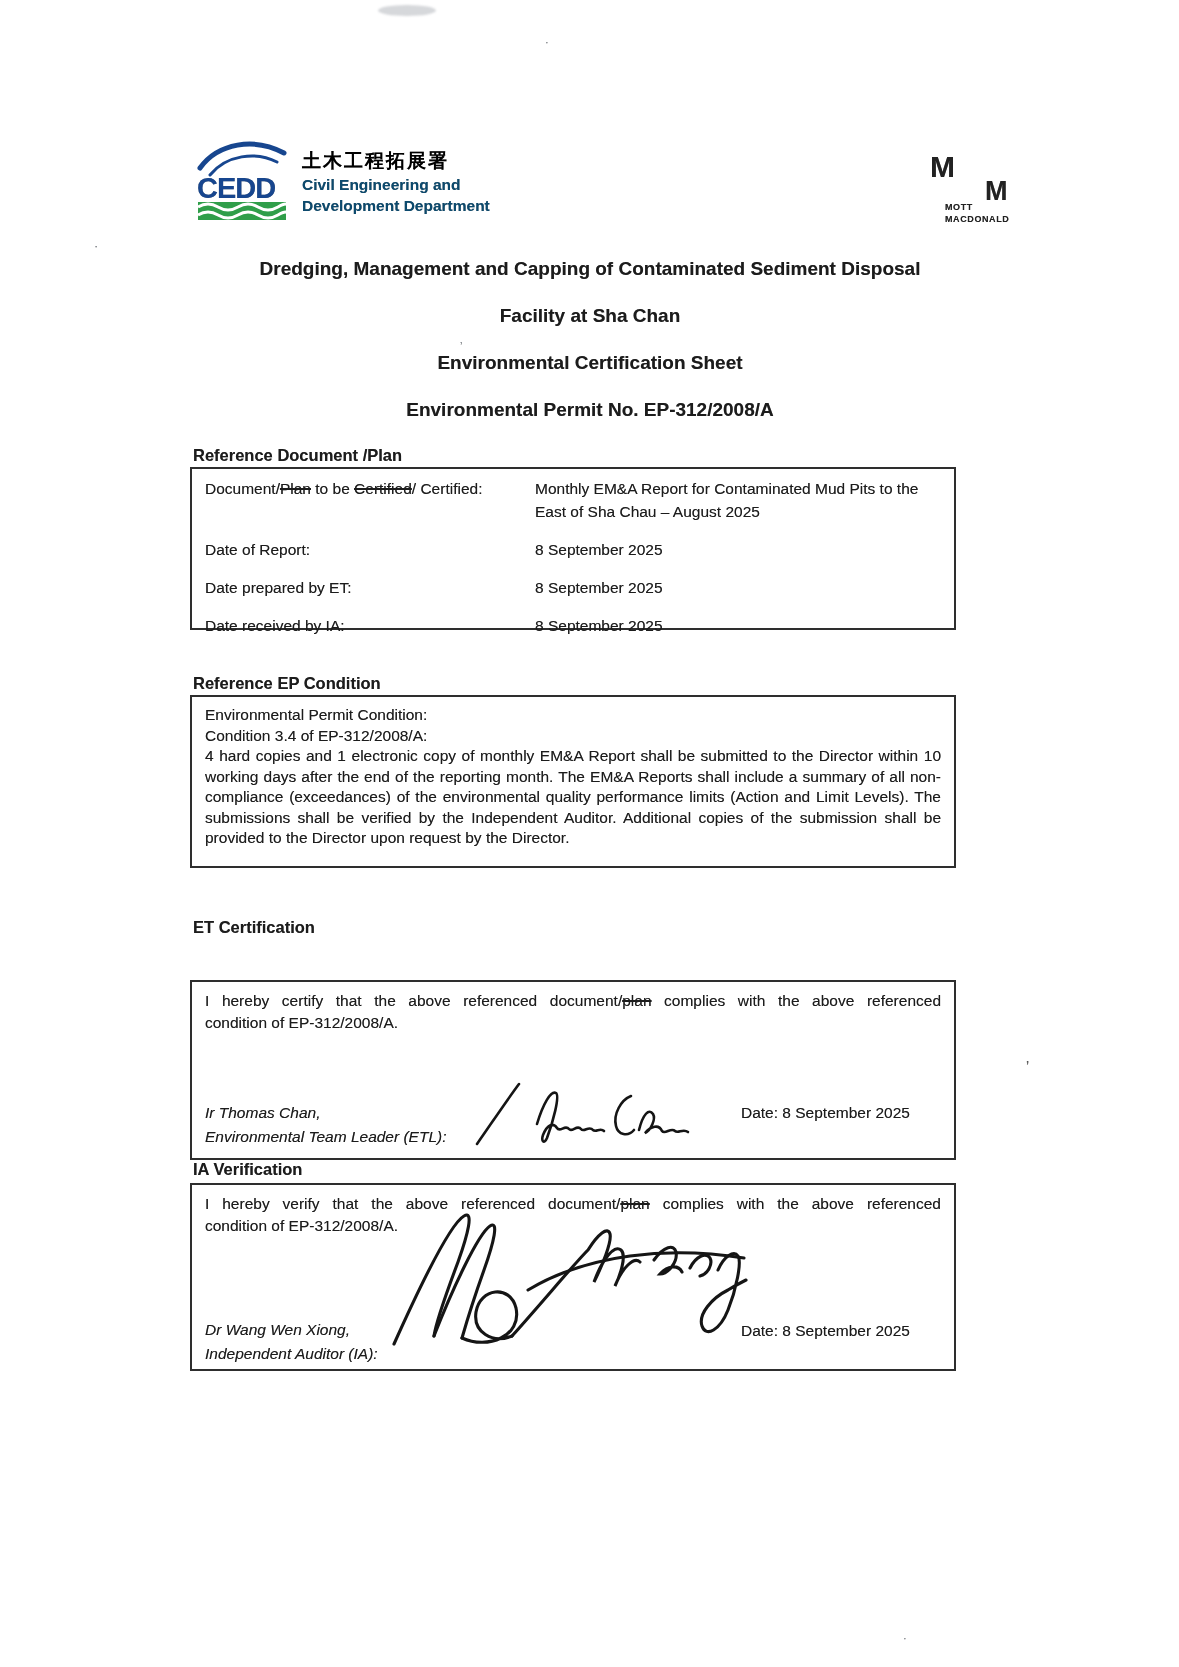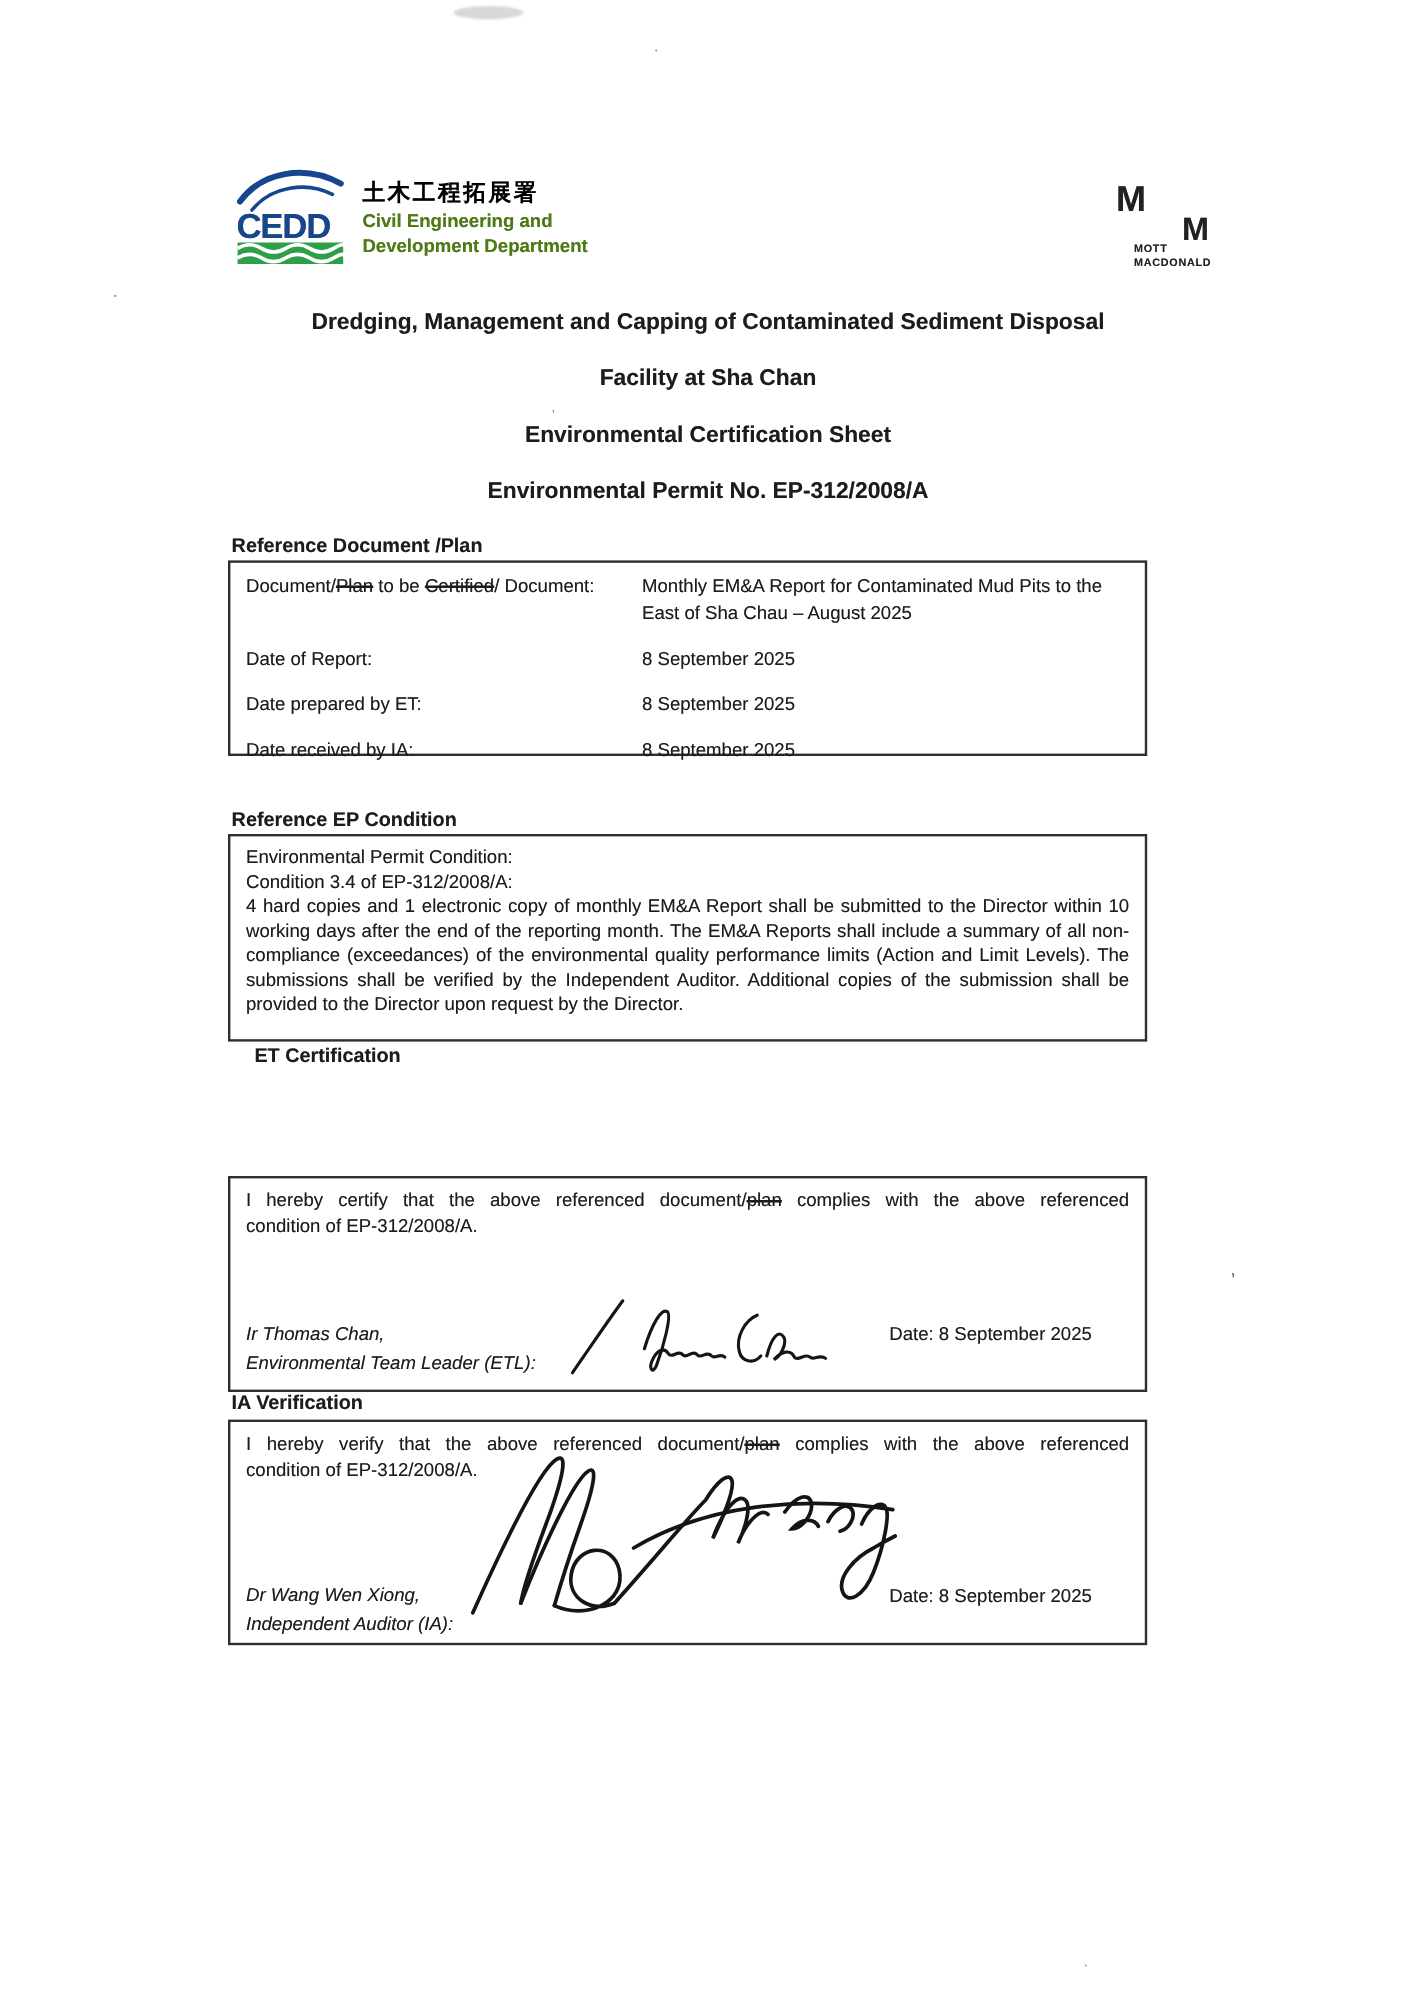--- a/index.html
+++ b/index.html
@@ -5,21 +5,21 @@
   html,body{margin:0;padding:0;background:#ffffff;}
   .page{
     position:relative;width:1179px;height:1667px;background:#ffffff;
     font-family:"Liberation Sans", sans-serif;color:#1c1c1c;overflow:hidden;
     text-shadow:0 0 .5px rgba(40,40,40,.55);
   }
   
   .cedd{position:absolute;left:196px;top:138px;display:flex;}
   .cedd-text{margin-left:14px;padding-top:10px;}
   .cedd-cn{font-size:19px;font-weight:bold;letter-spacing:2px;color:#000000;}
-  .cedd-en{font-size:15.5px;font-weight:bold;line-height:21px;color:#4d7c0f;}
+  .cedd-en{font-size:15.5px;font-weight:bold;line-height:21px;color:#0c4a6e;}
   .mott{position:absolute;left:930px;top:150px;width:110px;color:#222;}
   .mott-m1{position:absolute;left:0;top:0;font-size:30px;font-weight:bold;}
   .mott-m2{position:absolute;left:55px;top:26px;font-size:27px;font-weight:bold;}
   .mott-small{position:absolute;left:15px;font-size:9px;font-weight:bold;letter-spacing:.6px;}
   .mott-l1{top:52px;} .mott-l2{top:64px;}
   
   .title-block{position:absolute;left:140px;top:258px;width:900px;text-align:center;}
   .title-line{font-size:19px;font-weight:bold;line-height:21px;margin-bottom:26px;}
   
   .sec-heading{position:absolute;left:193px;font-size:16.5px;font-weight:bold;}
@@ -74,21 +74,21 @@
     <div class="title-line">Dredging, Management and Capping of Contaminated Sediment Disposal</div>
     <div class="title-line">Facility at Sha Chan</div>
     <div class="title-line">Environmental Certification Sheet</div>
     <div class="title-line">Environmental Permit No. EP-312/2008/A</div>
   </div>
 
   <div class="sec-heading" style="top:446px;text-align:center;">Reference Document /Plan</div>
   <div class="box" style="top:467px;height:163px;">
     <div class="box-inner">
       <div class="row">
-        <div class="lbl"><span>Document/</span><span class="strike">Plan</span><span> to be </span><span class="strike">Certified</span><span>/ Document:</span></div>
+        <div class="lbl"><span>Document/</span><span class="strike">Plan</span><span> to be </span><span class="strike">Certified</span><span>/ Certified:</span></div>
         <div class="val">Monthly EM&amp;A Report for Contaminated Mud Pits to the East of Sha Chau – August 2025</div>
       </div>
       <div class="row mt16">
         <div class="lbl">Date of Report:</div>
         <div class="val">8 September 2025</div>
       </div>
       <div class="row mt16">
         <div class="lbl">Date prepared by ET:</div>
         <div class="val">8 September 2025</div>
       </div>
@@ -101,21 +101,21 @@
 
   <div class="sec-heading" style="top:674px;">Reference EP Condition</div>
   <div class="box" style="top:695px;height:173px;">
     <div class="box-inner">
       <div class="ep-line ep-gap">Environmental Permit Condition:</div>
       <div class="ep-line">Condition 3.4 of EP-312/2008/A:</div>
       <div class="ep-body">4 hard copies and 1 electronic copy of monthly EM&amp;A Report shall be submitted to the Director within 10 working days after the end of the reporting month. The EM&amp;A Reports shall include a summary of all non-compliance (exceedances) of the environmental quality performance limits (Action and Limit Levels). The submissions shall be verified by the Independent Auditor. Additional copies of the submission shall be provided to the Director upon request by the Director.</div>
     </div>
   </div>
 
-  <div class="sec-heading" style="top:871px;margin-left:19px;">ET Certification</div>
+  <div class="sec-heading" style="top:918px;">ET Certification</div>
   <div class="box" style="top:980px;height:180px;">
     <div class="box-inner">
       <div class="stmt1"><span>I hereby certify that the above referenced document/</span><span class="strike">plan</span><span> complies with the above referenced</span></div>
       <div class="stmt2">condition of EP-312/2008/A.</div>
     </div>
     <div class="sig-name" style="top:119px;">
       <div>Ir Thomas Chan,</div>
       <div>Environmental Team Leader (ETL):</div>
     </div>
     <svg class="sig-svg" style="left:278px;top:98px;" width="232" height="78" viewBox="0 0 230 78">

